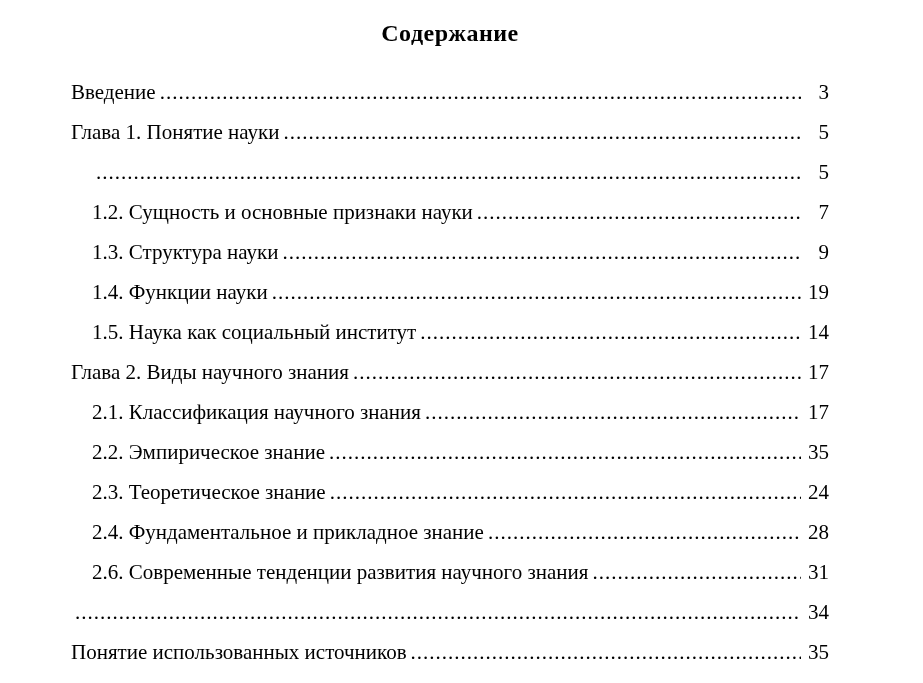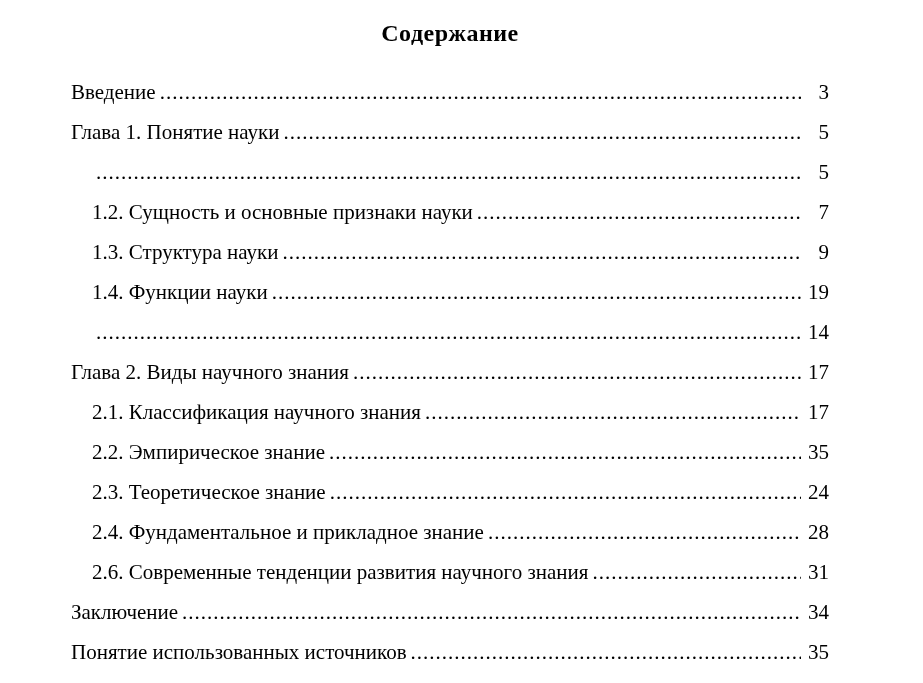--- a/index.html
+++ b/index.html
@@ -92,20 +92,21 @@
     <span class="toc-label">1.3. Структура науки</span>
     <span class="toc-dots">............................................................................................................................................................................................................................................................................................................</span>
     <span class="toc-page">9</span>
   </div>
       <div class="toc-row level-1">
     <span class="toc-label">1.4. Функции науки</span>
     <span class="toc-dots">............................................................................................................................................................................................................................................................................................................</span>
     <span class="toc-page">19</span>
   </div>
       <div class="toc-row level-1">
+    <span class="toc-label">1.5. Наука как социальный институт</span>
     <span class="toc-dots">............................................................................................................................................................................................................................................................................................................</span>
     <span class="toc-page">14</span>
   </div>
       <div class="toc-row">
     <span class="toc-label">Глава 2. Виды научного знания</span>
     <span class="toc-dots">............................................................................................................................................................................................................................................................................................................</span>
     <span class="toc-page">17</span>
   </div>
       <div class="toc-row level-1">
     <span class="toc-label">2.1. Классификация научного знания</span>
@@ -126,21 +127,20 @@
     <span class="toc-label">2.4. Фундаментальное и прикладное знание</span>
     <span class="toc-dots">............................................................................................................................................................................................................................................................................................................</span>
     <span class="toc-page">28</span>
   </div>
       <div class="toc-row level-1">
     <span class="toc-label">2.6. Современные тенденции развития научного знания</span>
     <span class="toc-dots">............................................................................................................................................................................................................................................................................................................</span>
     <span class="toc-page">31</span>
   </div>
       <div class="toc-row">
-    <span class="toc-label">Заключение</span>
     <span class="toc-dots">............................................................................................................................................................................................................................................................................................................</span>
     <span class="toc-page">34</span>
   </div>
       <div class="toc-row">
     <span class="toc-label">Понятие использованных источников</span>
     <span class="toc-dots">............................................................................................................................................................................................................................................................................................................</span>
     <span class="toc-page">35</span>
   </div>
     </div>
 </div>

